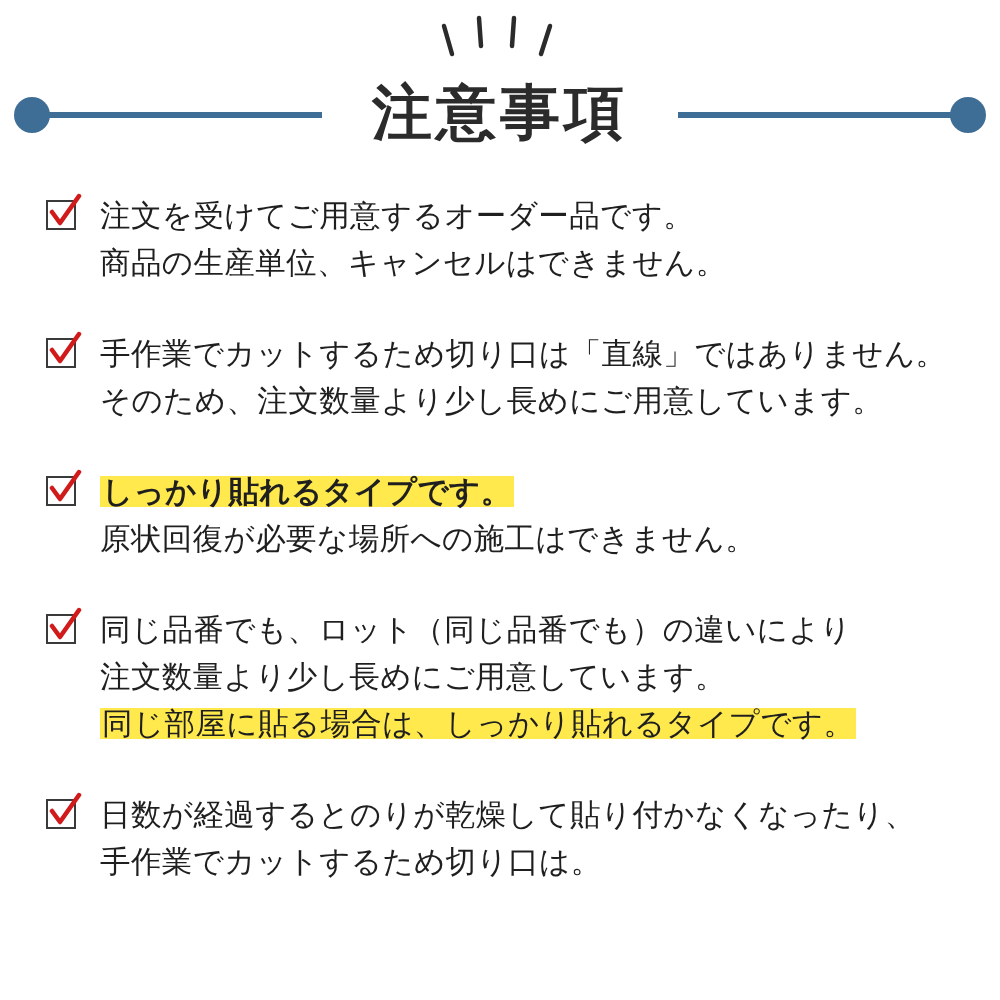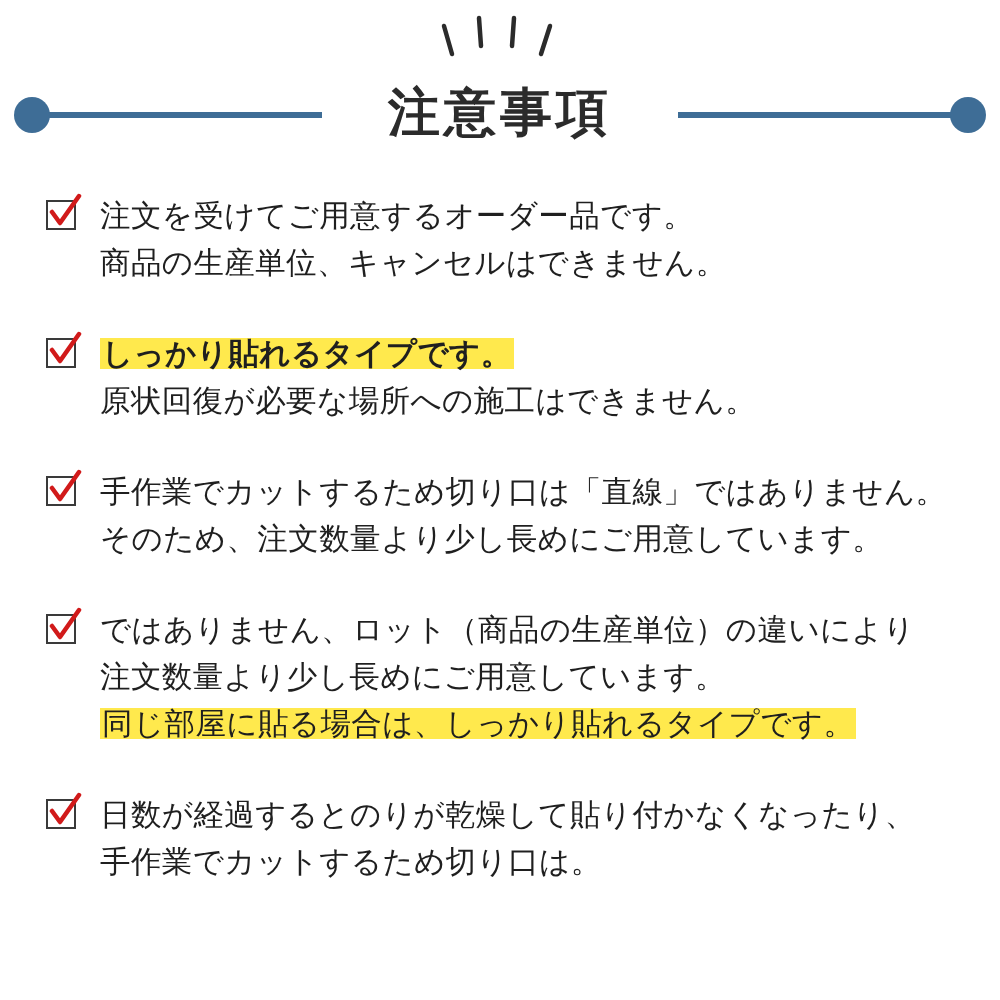--- a/index.html
+++ b/index.html
@@ -61,21 +61,21 @@
   }
   .dot-left { left: 14px; }
   .dot-right { right: 14px; }
 
   .title {
     position: absolute;
     top: 66px;
     left: 0;
     width: 1000px;
     text-align: center;
-    font-size: 52px;
+    font-size: 60px;
     line-height: 92px;
     font-weight: bold;
     letter-spacing: 4px;
     color: #2b2b2b;
     font-family: "DejaVu Sans", "Liberation Sans", sans-serif;
   }
 
   
   .list {
     position: absolute;
@@ -178,47 +178,47 @@
     </div>
 
     <div class="item">
       <div class="checkbox">
         <div class="box"></div>
         <svg viewBox="0 0 40 40">
             <path d="M8 19 L16 30 L35 3" fill="none" stroke="#d11a1a" stroke-width="4.5" stroke-linecap="round" stroke-linejoin="round"></path>
           </svg>
       </div>
       <div class="lines">
+        <div class="line"><span>手作業でカットするため切り口は「直線」ではありません。</span></div>
+        <div class="line"><span>そのため、注文数量より少し長めにご用意しています。</span></div>
+      </div>
+    </div>
+
+    <div class="item">
+      <div class="checkbox">
+        <div class="box"></div>
+        <svg viewBox="0 0 40 40">
+            <path d="M8 19 L16 30 L35 3" fill="none" stroke="#d11a1a" stroke-width="4.5" stroke-linecap="round" stroke-linejoin="round"></path>
+          </svg>
+      </div>
+      <div class="lines">
         <div class="line bold"><span class="hl">しっかり貼れるタイプです。</span></div>
         <div class="line"><span>原状回復が必要な場所への施工はできません。</span></div>
       </div>
     </div>
 
     <div class="item">
       <div class="checkbox">
         <div class="box"></div>
         <svg viewBox="0 0 40 40">
             <path d="M8 19 L16 30 L35 3" fill="none" stroke="#d11a1a" stroke-width="4.5" stroke-linecap="round" stroke-linejoin="round"></path>
           </svg>
       </div>
       <div class="lines">
-        <div class="line"><span>手作業でカットするため切り口は「直線」ではありません。</span></div>
-        <div class="line"><span>そのため、注文数量より少し長めにご用意しています。</span></div>
-      </div>
-    </div>
-
-    <div class="item">
-      <div class="checkbox">
-        <div class="box"></div>
-        <svg viewBox="0 0 40 40">
-            <path d="M8 19 L16 30 L35 3" fill="none" stroke="#d11a1a" stroke-width="4.5" stroke-linecap="round" stroke-linejoin="round"></path>
-          </svg>
-      </div>
-      <div class="lines">
-        <div class="line"><span>ではありません、ロット（商品の生産単位）の違いにより</span></div>
+        <div class="line"><span>同じ品番でも、ロット（同じ品番でも）の違いにより</span></div>
         <div class="line"><span>注文数量より少し長めにご用意しています。</span></div>
         <div class="line"><span class="hl">同じ部屋に貼る場合は、しっかり貼れるタイプです。</span></div>
       </div>
     </div>
 
     <div class="item">
       <div class="checkbox">
         <div class="box"></div>
         <svg viewBox="0 0 40 40">
             <path d="M8 19 L16 30 L35 3" fill="none" stroke="#d11a1a" stroke-width="4.5" stroke-linecap="round" stroke-linejoin="round"></path>

